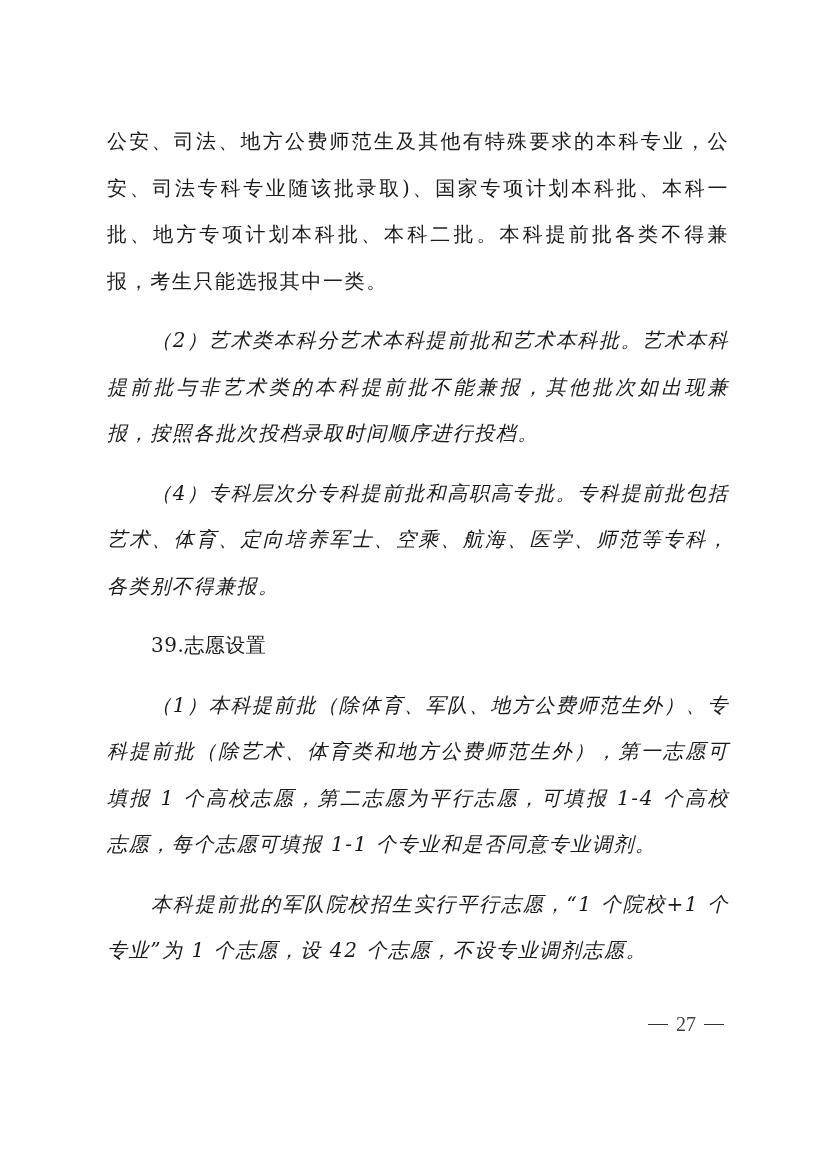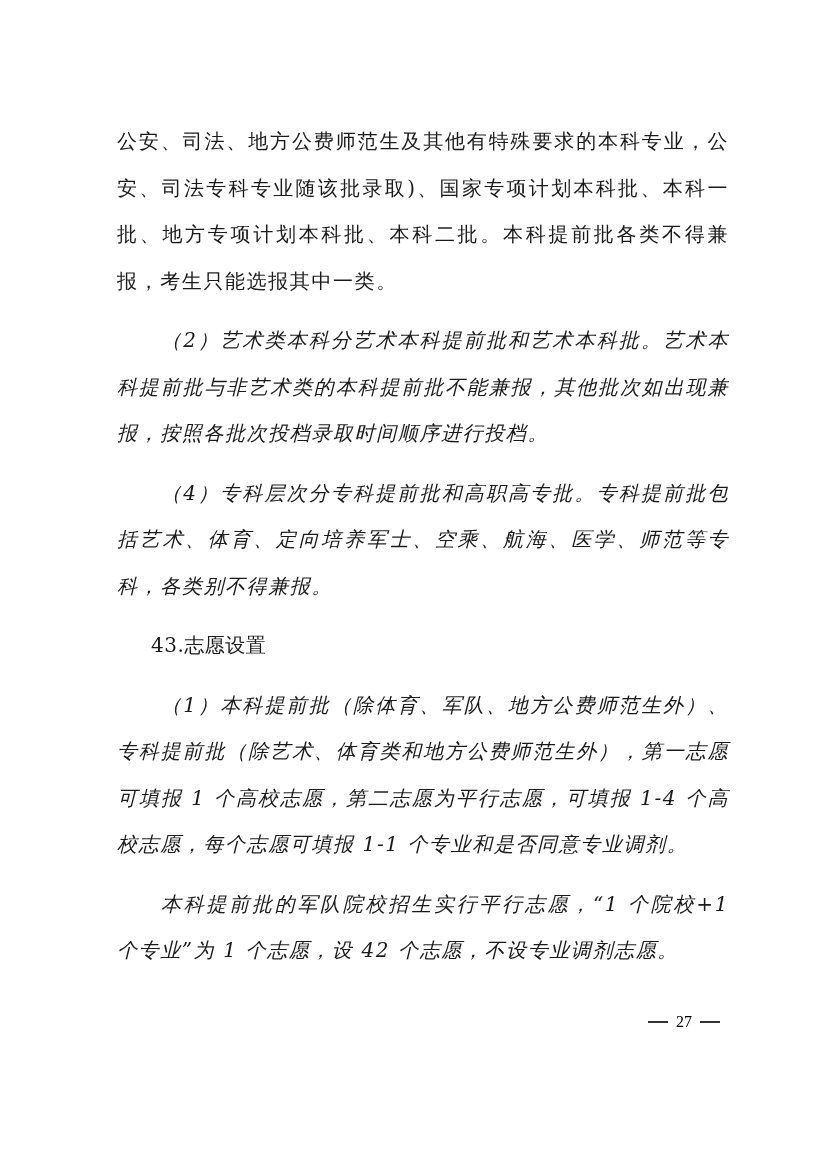--- a/index.html
+++ b/index.html
@@ -19,60 +19,60 @@
       position: absolute;
       left: 107px;
       top: 118px;
       width: 622px;
     }
     .para {
       font-size: 20px;
       line-height: 46.5px;
       text-align: justify;
       text-align-last: left;
-      margin: 0 0 13px 10px;
+      margin: 0 0 13px 0;
       letter-spacing: 1.6px;
     }
     .indent {
       text-indent: 44px;
       font-style: italic;
     }
     .heading {
       font-size: 20px;
       line-height: 46.5px;
       margin: 0 0 13px 0;
       text-indent: 44px;
       letter-spacing: 0.5px;
     }
     .page-number {
       position: absolute;
       left: 648px;
       top: 1013px;
-      font-size: 16px;
+      font-size: 20px;
       font-family: "Liberation Serif", serif;
-      color: #000000;
+      color: #404040;
       display: flex;
       align-items: center;
       gap: 8px;
     }
     .dash {
       display: inline-block;
       width: 20px;
       height: 1.5px;
       background: #333;
     }
   </style>
 </head>
 <body>
 
 <div class="page">
   <p class="para">公安、司法、地方公费师范生及其他有特殊要求的本科专业，公安、司法专科专业随该批录取)、国家专项计划本科批、本科一批、地方专项计划本科批、本科二批。本科提前批各类不得兼报，考生只能选报其中一类。</p>
   <p class="para indent">（2）艺术类本科分艺术本科提前批和艺术本科批。艺术本科提前批与非艺术类的本科提前批不能兼报，其他批次如出现兼报，按照各批次投档录取时间顺序进行投档。</p>
   <p class="para indent">（4）专科层次分专科提前批和高职高专批。专科提前批包括艺术、体育、定向培养军士、空乘、航海、医学、师范等专科，各类别不得兼报。</p>
-  <p class="heading">43.志愿设置</p>
+  <p class="heading">39.志愿设置</p>
   <p class="para indent">（1）本科提前批（除体育、军队、地方公费师范生外）、专科提前批（除艺术、体育类和地方公费师范生外），第一志愿可填报 1 个高校志愿，第二志愿为平行志愿，可填报 1-4 个高校志愿，每个志愿可填报 1-1 个专业和是否同意专业调剂。</p>
   <p class="para indent">本科提前批的军队院校招生实行平行志愿，“1 个院校+1 个专业”为 1 个志愿，设 42 个志愿，不设专业调剂志愿。</p>
 </div>
 
 <div class="page-number">
   <span class="dash"></span>
   <span>27</span>
   <span class="dash"></span>
 </div>
 

